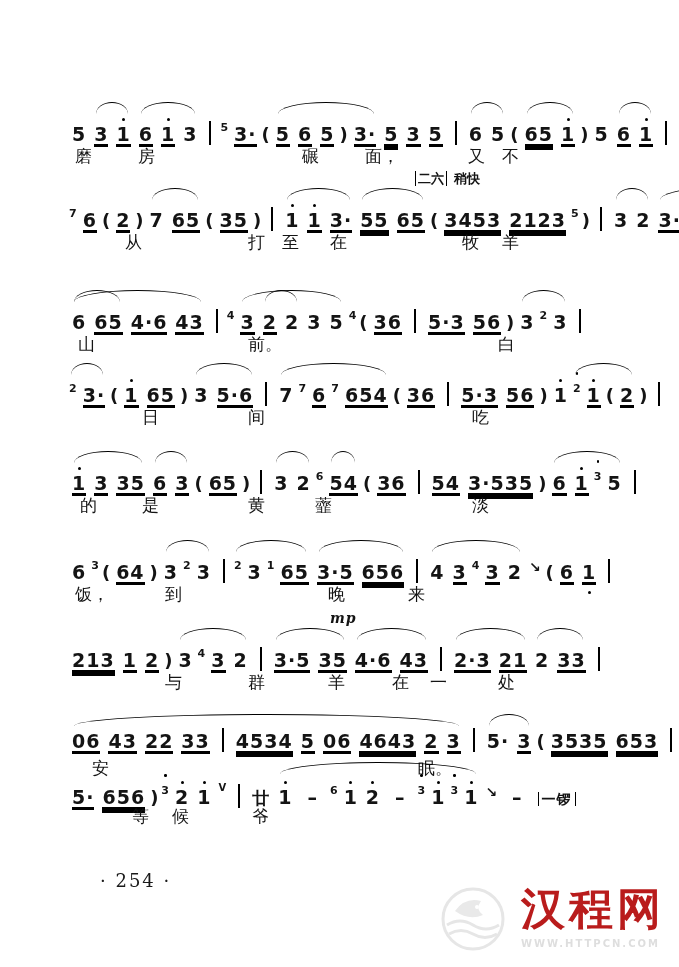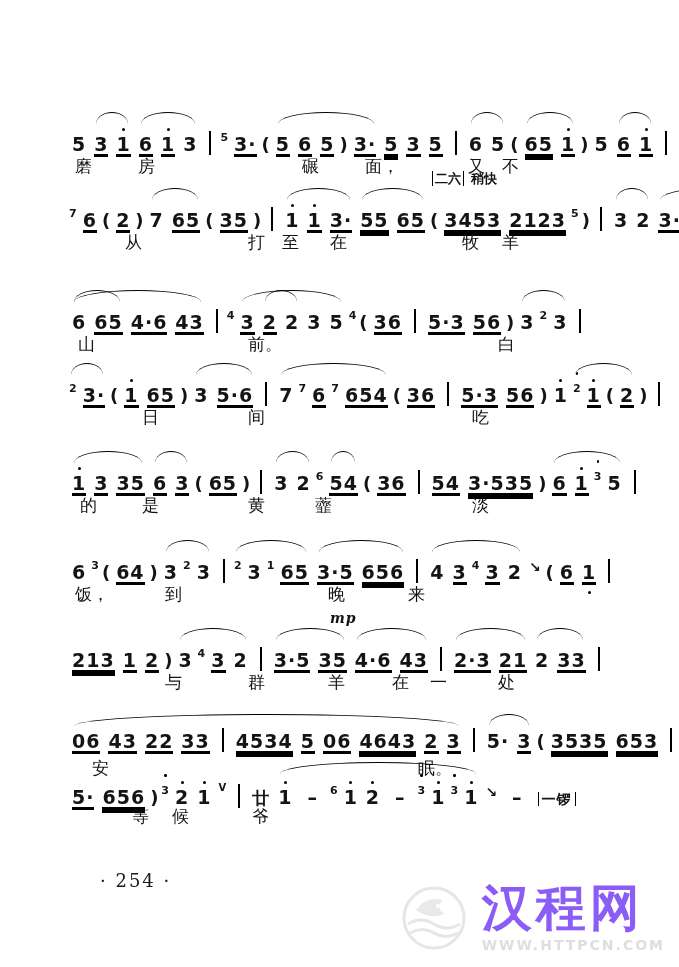--- a/index.html
+++ b/index.html
@@ -33,48 +33,48 @@
   .lyric{position:absolute;top:48px;font-family:"DejaVu Serif","Liberation Serif",serif;
          font-size:17px;line-height:1;color:#141414;}
   .marking{position:absolute;top:-16px;font-family:"DejaVu Serif","Liberation Serif",serif;
            font-weight:bold;font-size:13px;white-space:nowrap;}
   .marking .mbox{border-left:1.6px solid #000;border-right:1.6px solid #000;padding:0 2px;margin-right:7px;}
   .marking.dyn{font-style:italic;font-size:14px;letter-spacing:1px;}
   .page-number{position:absolute;left:100px;top:870px;font-family:"DejaVu Serif","Liberation Serif",serif;
                font-size:18px;color:#1a1a1a;letter-spacing:2px;}
   .watermark{position:absolute;right:14px;bottom:14px;display:flex;align-items:center;color:#e4e4e4;}
   .wm-text{margin-left:10px;text-align:left;}
-  .wm-name{font-family:Liberation Serif, serif;font-weight:bold;font-size:50px;
-           line-height:1;color:#8b5cf6;letter-spacing:4px;}
-  .wm-url{font-family:"DejaVu Sans","Liberation Sans",sans-serif;font-weight:bold;font-size:14px;
+  .wm-name{font-family:Liberation Mono, monospace;font-weight:bold;font-size:44px;
+           line-height:1;color:#b91c1c;letter-spacing:4px;}
+  .wm-url{font-family:"DejaVu Sans","Liberation Sans",sans-serif;font-weight:bold;font-size:10px;
           color:#dedede;letter-spacing:2px;margin-top:4px;}
 </style>
 </head>
 <body>
 
 <div class="page">
   <div class="score">
-      <div class="system" style="top: 110px;">
+      <div class="system" style="top: 100px;">
         <div class="notes"><span class="tok"><span class="tx">5</span></span><span class="tok"><span class="tx u1">3</span></span><span class="tok"><span class="tx u1">1</span><i class="da"></i></span><span class="tok"><span class="tx u1">6</span></span><span class="tok"><span class="tx u1">1</span><i class="da"></i></span><span class="tok"><span class="tx">3</span></span><span class="tok bar"></span><span class="tok g"><span class="tx">5</span></span><span class="tok"><span class="tx u1">3·</span></span><span class="tok paren"><span class="tx">(</span></span><span class="tok"><span class="tx u1">5</span></span><span class="tok"><span class="tx u1">6</span></span><span class="tok"><span class="tx u1">5</span></span><span class="tok paren"><span class="tx">)</span></span><span class="tok"><span class="tx u1">3·</span></span><span class="tok"><span class="tx u2">5</span></span><span class="tok"><span class="tx u1">3</span></span><span class="tok"><span class="tx u1">5</span></span><span class="tok bar"></span><span class="tok"><span class="tx">6</span></span><span class="tok"><span class="tx">5</span></span><span class="tok paren"><span class="tx">(</span></span><span class="tok"><span class="tx u2">65</span></span><span class="tok"><span class="tx u1">1</span><i class="da"></i></span><span class="tok paren"><span class="tx">)</span></span><span class="tok"><span class="tx">5</span></span><span class="tok"><span class="tx u1">6</span></span><span class="tok"><span class="tx u1">1</span><i class="da"></i></span><span class="tok bar"></span><i class="slur" style="left: 28px; width: 32px;"></i><i class="slur" style="left: 73px; width: 54px;"></i><i class="slur" style="left: 210px; width: 96px;"></i><i class="slur" style="left: 403px; width: 32px;"></i><i class="slur" style="left: 459px; width: 46px;"></i><i class="slur" style="left: 551px; width: 32px;"></i></div>
         <span class="lyric" style="left: 7px;">磨</span>
         <span class="lyric" style="left: 70px;">房</span>
         <span class="lyric" style="left: 234px;">碾</span>
         <span class="lyric" style="left: 297px;">面，</span>
         <span class="lyric" style="left: 400px;">又</span>
         <span class="lyric" style="left: 434px;">不</span>
       </div>
       <div class="system" style="top: 186px;">
         <div class="notes"><span class="tok g"><span class="tx">7</span></span><span class="tok"><span class="tx u1">6</span></span><span class="tok paren"><span class="tx">(</span></span><span class="tok"><span class="tx u1">2</span></span><span class="tok paren"><span class="tx">)</span></span><span class="tok"><span class="tx">7</span></span><span class="tok"><span class="tx u1">65</span></span><span class="tok paren"><span class="tx">(</span></span><span class="tok"><span class="tx u1">35</span></span><span class="tok paren"><span class="tx">)</span></span><span class="tok bar"></span><span class="tok"><span class="tx">1</span><i class="da"></i></span><span class="tok"><span class="tx u1">1</span><i class="da"></i></span><span class="tok"><span class="tx u1">3·</span></span><span class="tok"><span class="tx u2">55</span></span><span class="tok"><span class="tx u1">65</span></span><span class="tok paren"><span class="tx">(</span></span><span class="tok"><span class="tx u2">3453</span></span><span class="tok"><span class="tx u2">2123</span></span><span class="tok g"><span class="tx">5</span></span><span class="tok paren"><span class="tx">)</span></span><span class="tok bar"></span><span class="tok"><span class="tx">3</span></span><span class="tok"><span class="tx">2</span></span><span class="tok"><span class="tx u1">3·</span></span><i class="slur" style="left: 84px; width: 46px;"></i><i class="slur" style="left: 219px; width: 63px;"></i><i class="slur" style="left: 294px; width: 61px;"></i><i class="slur" style="left: 548px; width: 32px;"></i><i class="slur" style="left: 592px; width: 100px;"></i></div>
         <span class="lyric" style="left: 57px;">从</span>
         <span class="lyric" style="left: 180px;">打</span>
         <span class="lyric" style="left: 214px;">至</span>
         <span class="lyric" style="left: 262px;">在</span>
         <span class="lyric" style="left: 394px;">牧</span>
         <span class="lyric" style="left: 434px;">羊</span>
-        <span class="marking" style="left: 364px; text-align: center;"><span class="mbox">二六</span>稍快</span>
+        <span class="marking" style="left: 347px; text-align: center;"><span class="mbox">二六</span>稍快</span>
       </div>
       <div class="system" style="top: 288px;">
         <div class="notes"><span class="tok"><span class="tx">6</span></span><span class="tok"><span class="tx u1">65</span></span><span class="tok"><span class="tx u1">4·6</span></span><span class="tok"><span class="tx u1">43</span></span><span class="tok bar"></span><span class="tok g"><span class="tx">4</span></span><span class="tok"><span class="tx u1">3</span></span><span class="tok"><span class="tx u1">2</span></span><span class="tok"><span class="tx">2</span></span><span class="tok"><span class="tx">3</span></span><span class="tok"><span class="tx">5</span></span><span class="tok g"><span class="tx">4</span></span><span class="tok paren"><span class="tx">(</span></span><span class="tok"><span class="tx u1">36</span></span><span class="tok bar"></span><span class="tok"><span class="tx u1">5·3</span></span><span class="tok"><span class="tx u1">56</span></span><span class="tok paren"><span class="tx">)</span></span><span class="tok"><span class="tx">3</span></span><span class="tok g"><span class="tx">2</span></span><span class="tok"><span class="tx">3</span></span><span class="tok bar"></span><i class="slur" style="left: 6px; width: 46px;"></i><i class="slur" style="left: 6px; width: 127px;"></i><i class="slur" style="left: 174px; width: 99px;"></i><i class="slur" style="left: 197px; width: 32px;"></i><i class="slur" style="left: 454px; width: 43px;"></i></div>
         <span class="lyric" style="left: 10px;">山</span>
         <span class="lyric" style="left: 180px;">前。</span>
         <span class="lyric" style="left: 430px;">白</span>
       </div>
       <div class="system" style="top: 361px;">
         <div class="notes"><span class="tok g"><span class="tx">2</span></span><span class="tok"><span class="tx u1">3·</span></span><span class="tok paren"><span class="tx">(</span></span><span class="tok"><span class="tx u1">1</span><i class="da"></i></span><span class="tok"><span class="tx u1">65</span></span><span class="tok paren"><span class="tx">)</span></span><span class="tok"><span class="tx">3</span></span><span class="tok"><span class="tx u1">5·6</span></span><span class="tok bar"></span><span class="tok"><span class="tx">7</span></span><span class="tok g"><span class="tx">7</span></span><span class="tok"><span class="tx u1">6</span></span><span class="tok g"><span class="tx">7</span></span><span class="tok"><span class="tx u1">654</span></span><span class="tok paren"><span class="tx">(</span></span><span class="tok"><span class="tx u1">36</span></span><span class="tok bar"></span><span class="tok"><span class="tx u1">5·3</span></span><span class="tok"><span class="tx u1">56</span></span><span class="tok paren"><span class="tx">)</span></span><span class="tok"><span class="tx">1</span><i class="da"></i></span><span class="tok g"><span class="tx">2</span><i class="da"></i></span><span class="tok"><span class="tx u1">1</span><i class="da"></i></span><span class="tok paren"><span class="tx">(</span></span><span class="tok"><span class="tx u1">2</span></span><span class="tok paren"><span class="tx">)</span></span><span class="tok bar"></span><i class="slur" style="left: 3px; width: 32px;"></i><i class="slur" style="left: 128px; width: 56px;"></i><i class="slur" style="left: 213px; width: 105px;"></i><i class="slur" style="left: 507px; width: 57px;"></i></div>
         <span class="lyric" style="left: 74px;">日</span>

